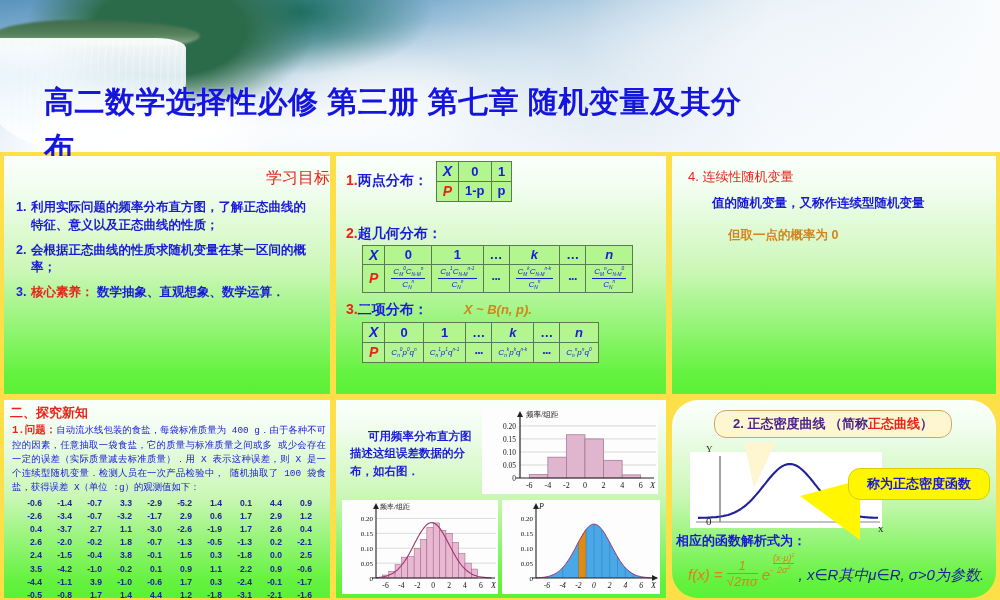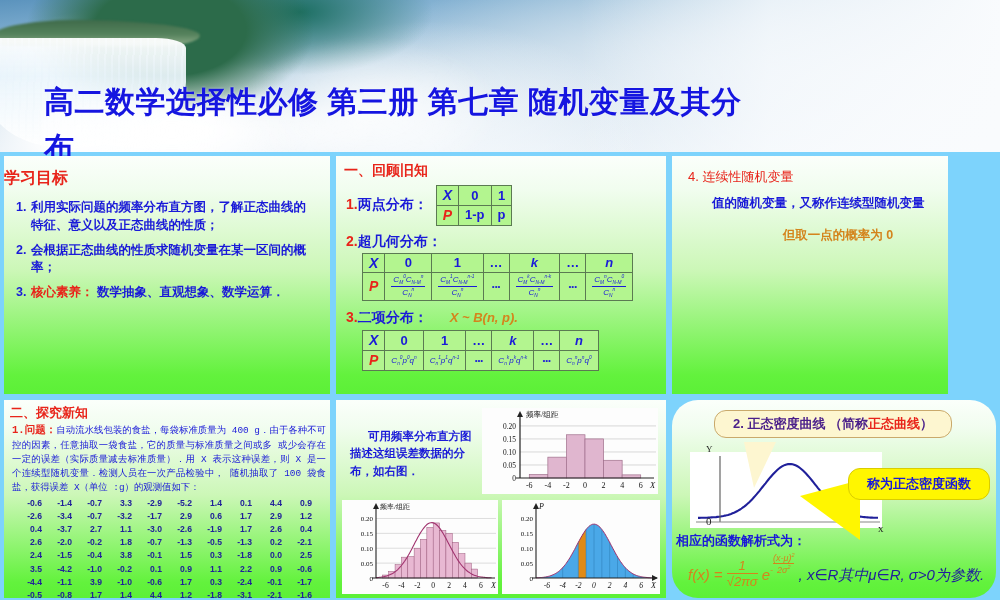--- a/index.html
+++ b/index.html
@@ -2,21 +2,21 @@
 <html><head>
 <meta charset="utf-8">
 <style>
   * { box-sizing: border-box; margin: 0; padding: 0; }
   html, body {
     width: 1000px; height: 600px;
     background: #e8e8e8;
     font-family: "Liberation Sans", "DejaVu Sans", sans-serif;
     overflow: hidden;
   }
-  #slide { position: relative; width: 1000px; height: 600px; background: #7dd3fc; }
+  #slide { position: relative; width: 1000px; height: 600px; background: #fde047; }
 
   
   .header {
     position: absolute; left: 0; top: 0; width: 1000px; height: 152px;
     overflow: hidden;
   }
   .photo {
     position: absolute; inset: 0;
     background:
       radial-gradient(ellipse 200px 120px at 170px 30px, #2c6b4a 0%, #2c6b4a 38%, rgba(44,107,74,0) 72%),
@@ -63,30 +63,30 @@
 
   
   .panel {
     position: absolute;
     background: linear-gradient(180deg, #fbfffb 0%, #f1fdef 14%, #ccf7b7 48%, #63f23d 92%, #5cf037 100%);
     overflow: hidden;
   }
   
   #p-goals { left: 4px;   top: 156px; width: 326px; height: 238px; }
   #p-recap { left: 336px; top: 156px; width: 330px; height: 238px; }
-  #p-cont  { left: 672px; top: 156px; width: 276px; height: 238px; }
+  #p-cont  { left: 672px; top: 156px; width: 324px; height: 238px; }
   
   #p-explore { left: 4px;   top: 400px; width: 326px; height: 198px; }
   #p-hist    { left: 336px; top: 400px; width: 330px; height: 198px; }
   #p-curve   { left: 672px; top: 400px; width: 324px; height: 198px; border-radius: 26px; }
 
   
   .goals-title {
-    text-align: left; margin-top: 12px;
-    font-size: 16px; font-weight: bold; color: #e8241a;
+    text-align: right; margin-top: 12px;
+    font-size: 16px; font-weight: normal; color: #e8241a;
   }
   .goals-list { margin: 10px 14px 0 12px; }
   .goal-row { display: flex; font-size: 12.5px; color: #1a1ad8; line-height: 1.42; margin-bottom: 7px; font-weight: bold; }
   .goal-num { width: 15px; flex: 0 0 15px; }
   .goal-txt { flex: 1; }
   .goal-txt .kv { color: #e8241a; font-weight: bold; }
 
   
   .recap-head { margin: 6px 0 0 8px; font-size: 14px; font-weight: bold; color: #e8241a; }
   .recap-item { display: flex; align-items: center; margin: 5px 0 0 10px; }
@@ -98,27 +98,27 @@
   }
   .tbl td { border: 1px solid #5b7a52; padding: 1px 6px; text-align: center; white-space: nowrap; line-height: 1.2; }
   .tbl .vx { color: #1a1ad8; font-weight: bold; font-style: italic; font-size: 14px; }
   .tbl .vp { color: #e8241a; font-weight: bold; font-style: italic; font-size: 14px; }
   .tbl .num { color: #1a1ad8; font-weight: bold; font-size: 13px; }
   .tbl .frm { color: #1a1ad8; font-size: 8px; font-style: italic; }
   .frac { display: inline-block; text-align: center; }
   .frac .top { display: block; border-bottom: 1px solid #1a1ad8; padding: 0 2px; }
   .frac .bot { display: block; padding: 0 2px; }
   sub, sup { font-size: 60%; }
-  .binom-note { font-size: 13px; font-style: italic; color: #d4841c; font-weight: bold; margin-left: 22px; }
+  .binom-note { font-size: 13px; font-style: italic; color: #d4841c; font-weight: bold; margin-left: 36px; }
 
   
   .cont-head { margin: 12px 0 0 16px; font-size: 13px; color: #e8241a; }
   .cont-p { font-size: 12.5px; color: #1a1ad8; font-weight: bold; line-height: 1.5; margin: 16px 8px 0 10px; text-indent: 26px; }
   .cont-p2 { font-size: 12.5px; color: #1a1ad8; font-weight: bold; line-height: 1.5; margin: 8px 8px 0 10px; text-indent: 30px; }
-  .cont-note { font-size: 12.5px; color: #d4841c; font-weight: bold; line-height: 1.35; margin: 14px 0 0 56px; text-align: center; }
+  .cont-note { font-size: 12.5px; color: #d4841c; font-weight: bold; line-height: 1.35; margin: 14px 0 0 56px; }
 
   
   .ex-head { margin: 4px 0 0 6px; font-size: 13px; font-weight: bold; color: #e8241a; }
   .ex-body { margin: 1px 4px 0 8px; font-size: 9.4px; color: #1a1ad8; line-height: 1.5; text-align: justify; font-family: Liberation Mono, monospace; }
   .ex-body .q { color: #e8241a; font-weight: bold; font-size: 10.5px; }
   .ex-body .num { color: #e8241a; font-weight: bold; font-size: 10.5px; }
   .data-grid {
     margin: 2px 0 0 14px; display: grid;
     grid-template-columns: repeat(10, 30px);
     font-size: 8.6px; color: #20209a; font-weight: bold;
@@ -195,41 +195,40 @@
         <span class="goal-txt">会根据正态曲线的性质求随机变量在某一区间的概率；</span>
       </div>
       <div class="goal-row">
         <span class="goal-num">3.</span>
         <span class="goal-txt"><span class="kv">核心素养：</span><span> 数学抽象、直观想象、数学运算．</span></span>
       </div>
     </div>
   </div>
 
   <div class="panel" id="p-recap">
-    <div class="recap-head">一、回顾旧知</div>
 
     <div class="recap-item">
       <span class="recap-lbl"><span class="n">1.</span><span>两点分布：</span></span>
       <table class="tbl">
         <tbody>
             <tr>
           <td class="vx">X</td>
           <td class="num">0</td>
           <td class="num">1</td>
         </tr>
         <tr>
           <td class="vp">P</td>
           <td class="num">1-p</td>
           <td class="num">p</td>
         </tr>
       </tbody>
         </table>
     </div>
 
-    <div style="margin:6px 0 0 10px;">
+    <div style="margin:22px 0 0 10px;">
       <span class="recap-lbl"><span class="n">2.</span><span>超几何分布：</span></span>
     </div>
     <table class="tbl" style="margin:2px 0 0 26px;">
       <tbody>
           <tr>
         <td class="vx">X</td>
         <td class="num">0</td>
         <td class="num">1</td>
         <td class="num">…</td>
         <td class="num" style="font-style:italic">k</td>

